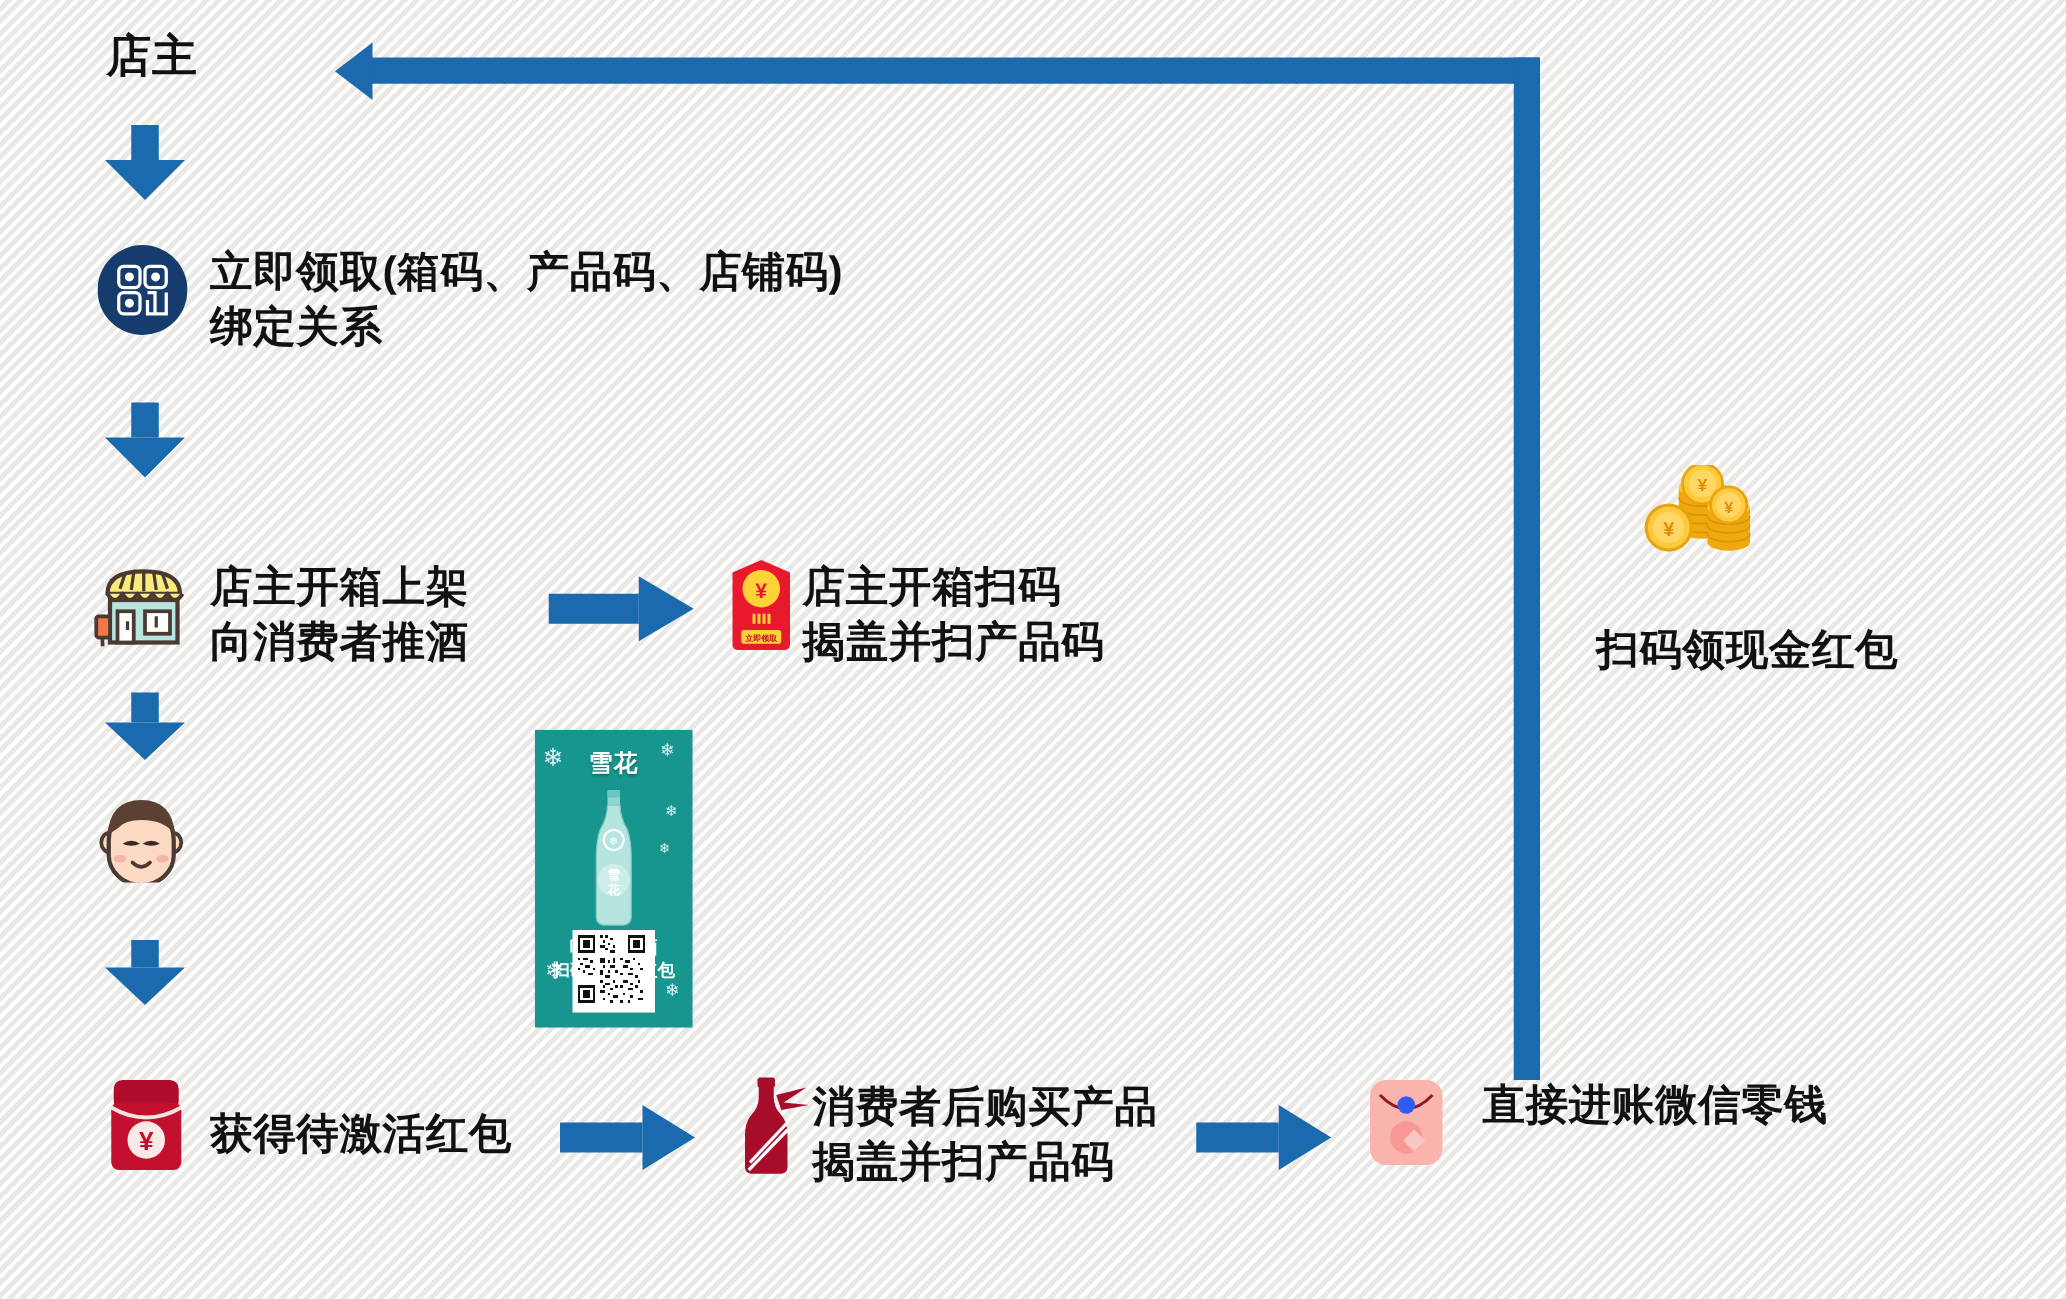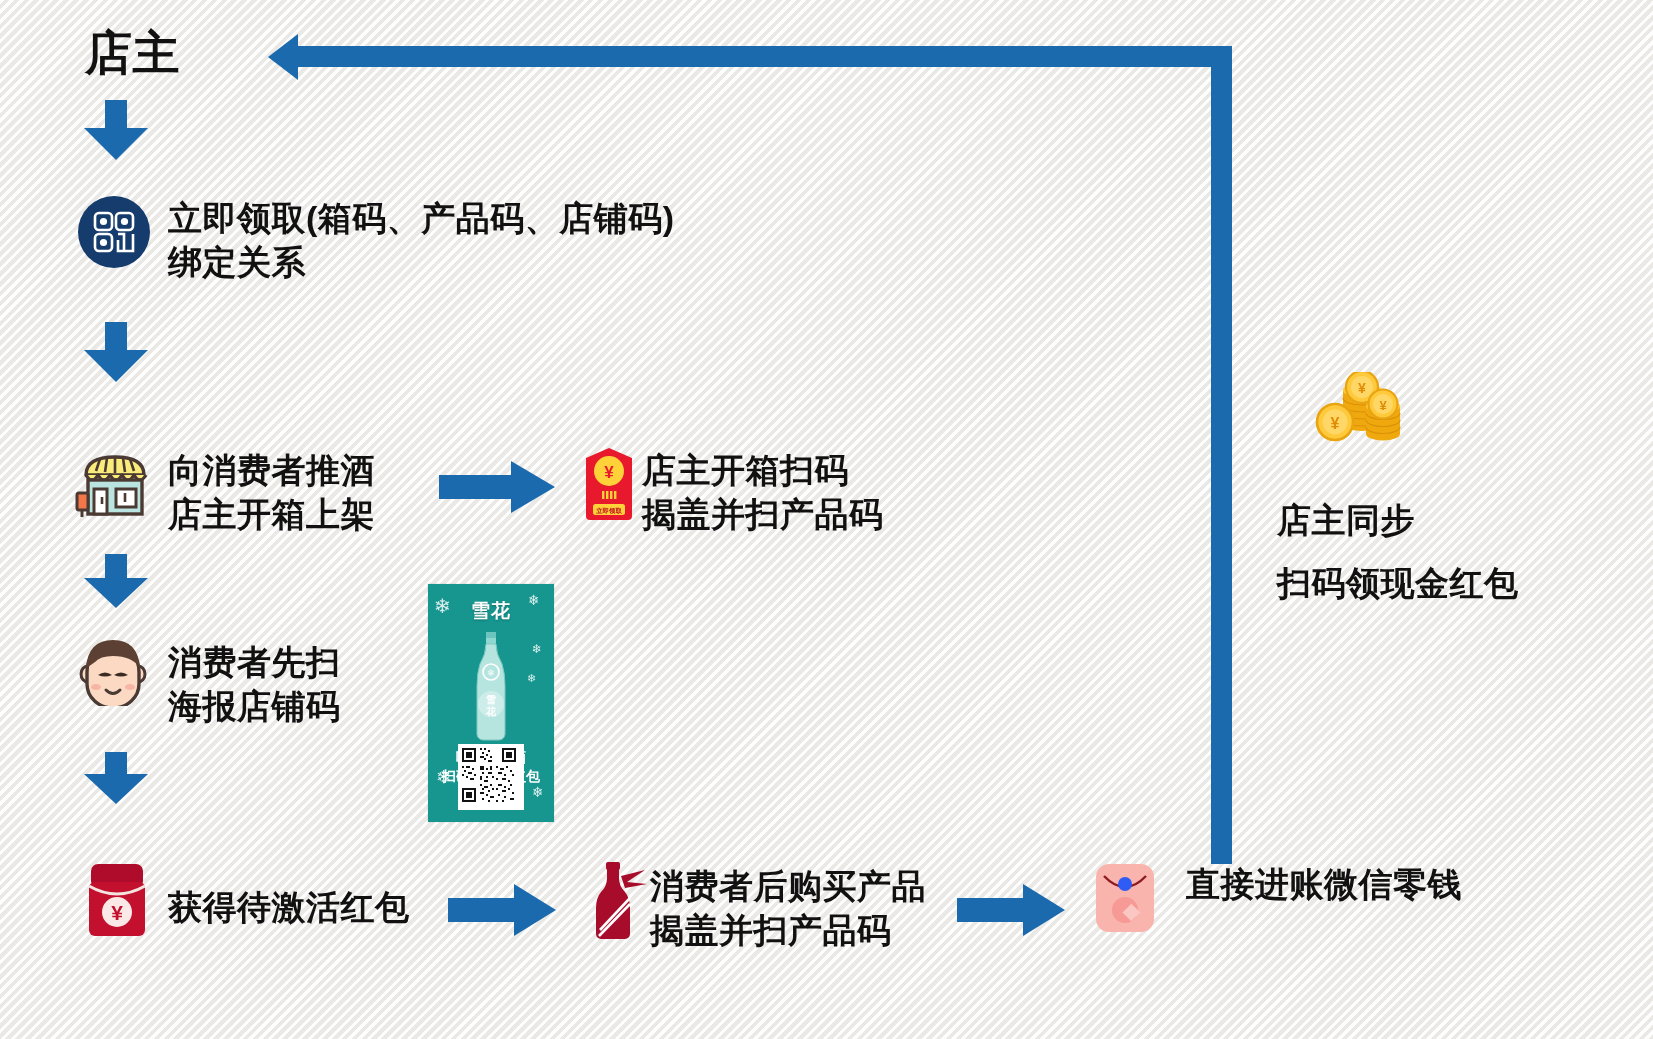--- a/index.html
+++ b/index.html
@@ -32,21 +32,21 @@
 
   
   .label {
     font-weight: bold;
     color: #111111;
     letter-spacing: 0.5px;
     white-space: nowrap;
     line-height: 1.30;
   }
   .label .ln { display: block; }
-  .t-role     { font-size: 47px; }
+  .t-role     { font-size: 36px; }
   .t-step     { font-size: 34px; }
   .arrow-shaft-v {
     background: #1B6AAE;
   }
   .arrow-head-down {
     width: 0; height: 0;
     border-left: 32px solid transparent;
     border-right: 32px solid transparent;
     border-top: 34px solid #1B6AAE;
   }
@@ -183,22 +183,22 @@
         <rect x="42" y="42" width="20" height="18" fill="#FFFFFF" stroke="#4A3A33" stroke-width="3"></rect>
         <line x1="51" y1="46" x2="51" y2="55" stroke="#4A3A33" stroke-width="2.6"></line>
         <line x1="28" y1="50" x2="28" y2="57" stroke="#4A3A33" stroke-width="2.6"></line>
 
         <rect x="3" y="46" width="11" height="17" rx="2" fill="#F4774A" stroke="#4A3A33" stroke-width="3"></rect>
         <line x1="8" y1="63" x2="8" y2="70" stroke="#4A3A33" stroke-width="3"></line>
       </svg>
     </span>
   </div>
   <div class="abs label t-step" style="left:168px; top:448px;">
+    <span class="ln">店主开箱上架</span>
     <span class="ln">向消费者推酒</span>
-    <span class="ln">店主开箱上架</span>
   </div>
 
   <div class="abs" style="left:439px; top:461px; display:flex; align-items:center;">
     <div class="arrow-shaft-h" style="width:72px;height:24px;"></div>
     <div class="arrow-head-right" style="border-top-width:26px;border-bottom-width:26px;border-left-width:44px;"></div>
   </div>
 
   <div class="abs" style="left:582px; top:446px;">
     <span class="icon-wrap">
       <svg width="54" height="78" viewBox="0 0 54 78">
@@ -233,24 +233,20 @@
         <ellipse cx="63" cy="40" rx="7" ry="8" fill="#FBD9C3" stroke="#4A3A33" stroke-width="3"></ellipse>
         <path d="M12 38 a26 28 0 0 1 52 0 v12 a26 24 0 0 1 -52 0 z" fill="#FBD9C3" stroke="#4A3A33" stroke-width="3.4"></path>
         <path d="M11 34 q2 -28 27 -28 q25 0 27 28 q-8 -12 -27 -12 q-13 0 -18 6 q-4 3 -9 6 z" fill="#5C4033"></path>
         <path d="M23 41 q7 -5 14 0 q-7 3 -14 0 z" fill="#3B2A22"></path>
         <path d="M39 41 q7 -5 14 0 q-7 3 -14 0 z" fill="#3B2A22"></path>
         <ellipse cx="21" cy="53" rx="5" ry="3" fill="#F6AFA0" opacity="0.85"></ellipse>
         <ellipse cx="55" cy="53" rx="5" ry="3" fill="#F6AFA0" opacity="0.85"></ellipse>
         <path d="M31 56 q7 7 14 0" fill="none" stroke="#4A3A33" stroke-width="3" stroke-linecap="round"></path>
       </svg>
     </span>
-  </div>
-  <div class="abs label t-step" style="left:168px; top:640px;">
-    <span class="ln">消费者先扫</span>
-    <span class="ln">海报店铺码</span>
   </div>
 
   <div class="abs poster" style="left:428px; top:584px;">
     <span class="snow" style="left:6px; top:10px; font-size:20px;">❄</span>
     <span class="snow" style="left:100px; top:8px; font-size:14px;">❄</span>
     <span class="snow" style="left:104px; top:58px; font-size:12px;">❄</span>
     <span class="snow" style="left:99px; top:88px; font-size:11px;">❄</span>
     <span class="snow" style="left:8px; top:182px; font-size:18px;">❄</span>
     <span class="snow" style="left:30px; top:206px; font-size:12px;">❄</span>
     <span class="snow" style="left:104px; top:200px; font-size:14px;">❄</span>
@@ -448,17 +444,16 @@
         <circle cx="73" cy="32" r="10" fill="#FFD766"></circle>
         <text x="73" y="38" font-size="13" font-weight="bold" fill="#E08C06" text-anchor="middle" font-family="Liberation Sans, sans-serif">¥</text>
 
         <circle cx="25" cy="50" r="18" fill="#FFC93C" stroke="#E9A411" stroke-width="2.6"></circle>
         <circle cx="25" cy="50" r="12.5" fill="#FFD766"></circle>
         <text x="25" y="57" font-size="16" font-weight="bold" fill="#E08C06" text-anchor="middle" font-family="Liberation Sans, sans-serif">¥</text>
       </svg>
     </span>
   </div>
   <div class="abs label t-step" style="left:1277px; top:489px; line-height:1.85;">
-    <span class="ln">店主同步</span>
     <span class="ln">扫码领现金红包</span>
   </div>
 
 </div>
 
 </body></html>

